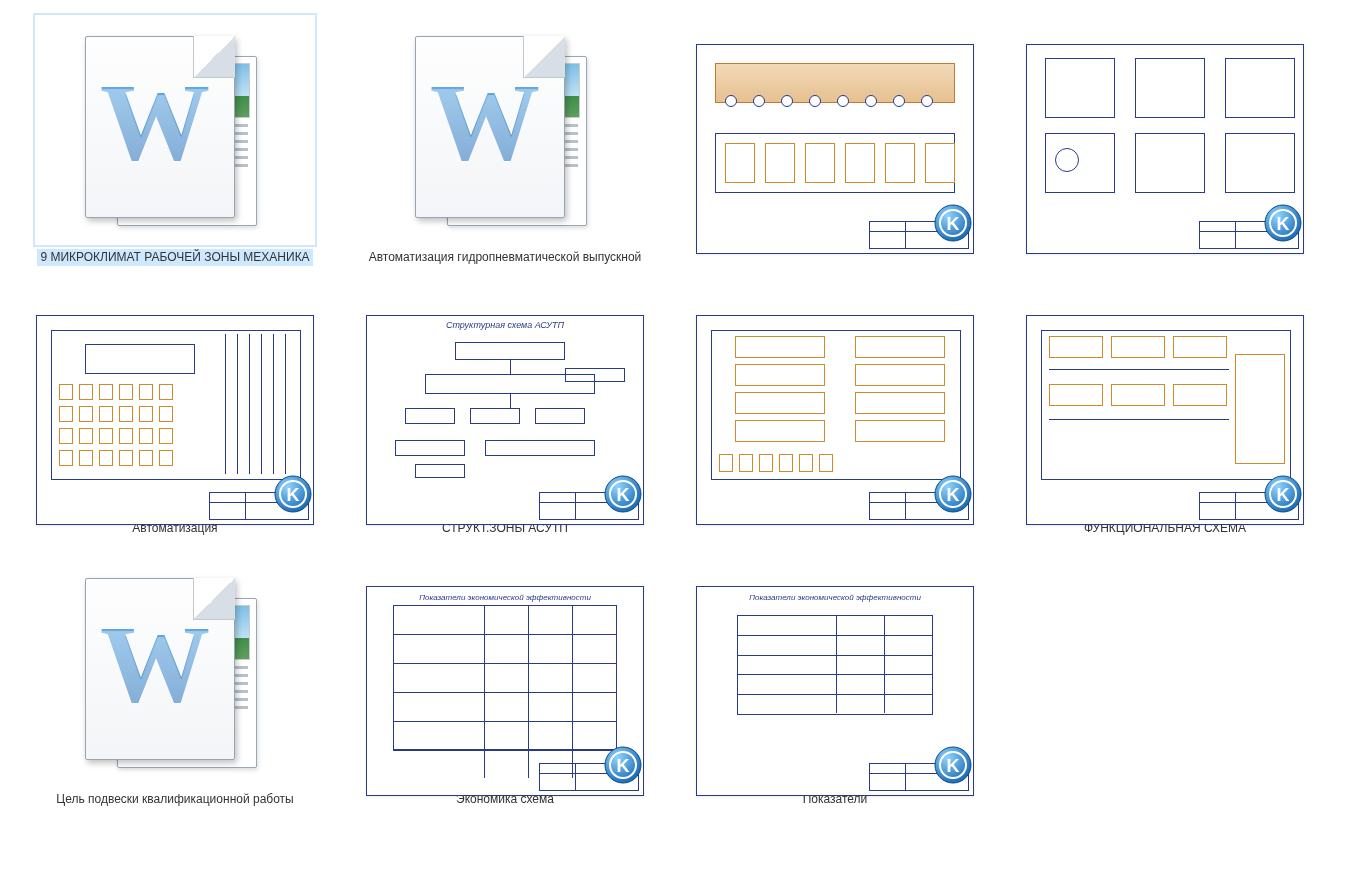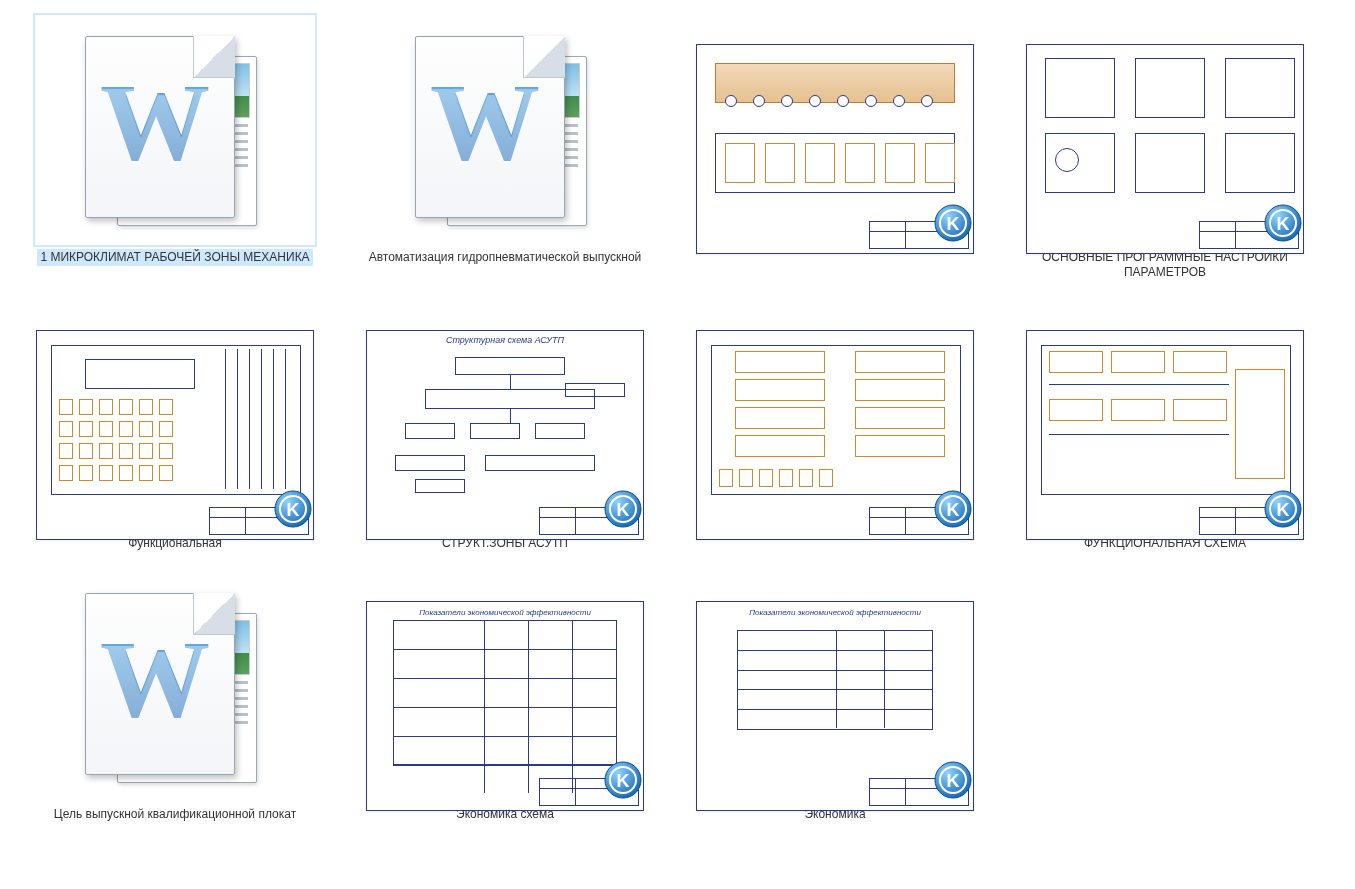--- a/index.html
+++ b/index.html
@@ -125,21 +125,21 @@
               <div></div>
               <div></div>
             </div>
     </div>
     <div class="word-front">
       <div class="word-fold"></div>
       <div class="word-w">W</div>
     </div>
   </div>
 </div>
-      <div class="label">1 МИКРОКЛИМАТ РАБОЧЕЙ ЗОНЫ МЕХАНИКА</div>
+      <div class="label">9 МИКРОКЛИМАТ РАБОЧЕЙ ЗОНЫ МЕХАНИКА</div>
     </div>
     <div class="item">
       <div class="thumb">
   <div class="word-icon">
     <div class="word-back">
       <div class="word-back-img"></div>
       <div class="word-back-lines">
               <div></div>
               <div></div>
               <div></div>
@@ -215,21 +215,20 @@
           <stop offset="0%" stop-color="#8fd3ff"></stop>
                 <stop offset="100%" stop-color="#1e6fb8"></stop>
         </radialGradient>
       </defs>
       <circle cx="20" cy="20" r="18" fill="url(#bg)" stroke="#0d4e86" stroke-width="1"></circle>
       <circle cx="20" cy="20" r="13" fill="none" stroke="#fff" stroke-width="2"></circle>
       <text x="20" y="27" text-anchor="middle" font-family="Arial" font-size="18" font-weight="bold" fill="#fff">K</text>
     </svg>
   </span>
 </div>
-      <div class="label">ОСНОВНЫЕ ПРОГРАММНЫЕ НАСТРОЙКИ ПАРАМЕТРОВ</div>
     </div>
     <div class="item">
       <div class="thumb">
         <div class="cad">
           <div class="cad-tb"></div>
           <div class="cad-inner">
             <div class="box" style="left: 6px; top: 6px; width: 250px; height: 150px;"></div>
             <div class="box" style="left: 40px; top: 20px; width: 110px; height: 30px;"></div>
             <div class="ob" style="left: 14px; top: 60px; width: 14px; height: 16px;"></div>
             <div class="ob" style="left: 34px; top: 60px; width: 14px; height: 16px;"></div>
@@ -270,21 +269,21 @@
           <stop offset="0%" stop-color="#8fd3ff"></stop>
                 <stop offset="100%" stop-color="#1e6fb8"></stop>
         </radialGradient>
       </defs>
       <circle cx="20" cy="20" r="18" fill="url(#bg)" stroke="#0d4e86" stroke-width="1"></circle>
       <circle cx="20" cy="20" r="13" fill="none" stroke="#fff" stroke-width="2"></circle>
       <text x="20" y="27" text-anchor="middle" font-family="Arial" font-size="18" font-weight="bold" fill="#fff">K</text>
     </svg>
   </span>
 </div>
-      <div class="label">Функциональная</div>
+      <div class="label">Автоматизация</div>
     </div>
     <div class="item">
       <div class="thumb">
         <div class="cad">
           <div class="cad-tb"></div>
           <div class="cad-inner">
             <div class="txt" style="left: 0px; right: 0px; top: -4px; text-align: center; font-size: 9px;">Структурная схема АСУТП</div>
             <div class="box" style="left: 80px; top: 18px; width: 110px; height: 18px;"></div>
             <div class="box" style="left: 50px; top: 50px; width: 170px; height: 20px;"></div>
             <div class="box" style="left: 190px; top: 44px; width: 60px; height: 14px;"></div>
@@ -397,21 +396,21 @@
               <div></div>
               <div></div>
             </div>
     </div>
     <div class="word-front">
       <div class="word-fold"></div>
       <div class="word-w">W</div>
     </div>
   </div>
 </div>
-      <div class="label">Цель выпускной квалификационной плокат</div>
+      <div class="label">Цель подвески квалификационной работы</div>
     </div>
     <div class="item">
       <div class="thumb">
         <div class="cad">
           <div class="cad-tb"></div>
           <div class="cad-inner"></div>
           <div class="table-title">Показатели экономической эффективности</div>
           <div class="table-thumb">
             <div class="tr">
               <div class="td"></div>
@@ -508,15 +507,15 @@
           <stop offset="0%" stop-color="#8fd3ff"></stop>
                 <stop offset="100%" stop-color="#1e6fb8"></stop>
         </radialGradient>
       </defs>
       <circle cx="20" cy="20" r="18" fill="url(#bg)" stroke="#0d4e86" stroke-width="1"></circle>
       <circle cx="20" cy="20" r="13" fill="none" stroke="#fff" stroke-width="2"></circle>
       <text x="20" y="27" text-anchor="middle" font-family="Arial" font-size="18" font-weight="bold" fill="#fff">K</text>
     </svg>
   </span>
 </div>
-      <div class="label">Экономика</div>
+      <div class="label">Показатели</div>
     </div>
   </div>
 
 </body></html>

